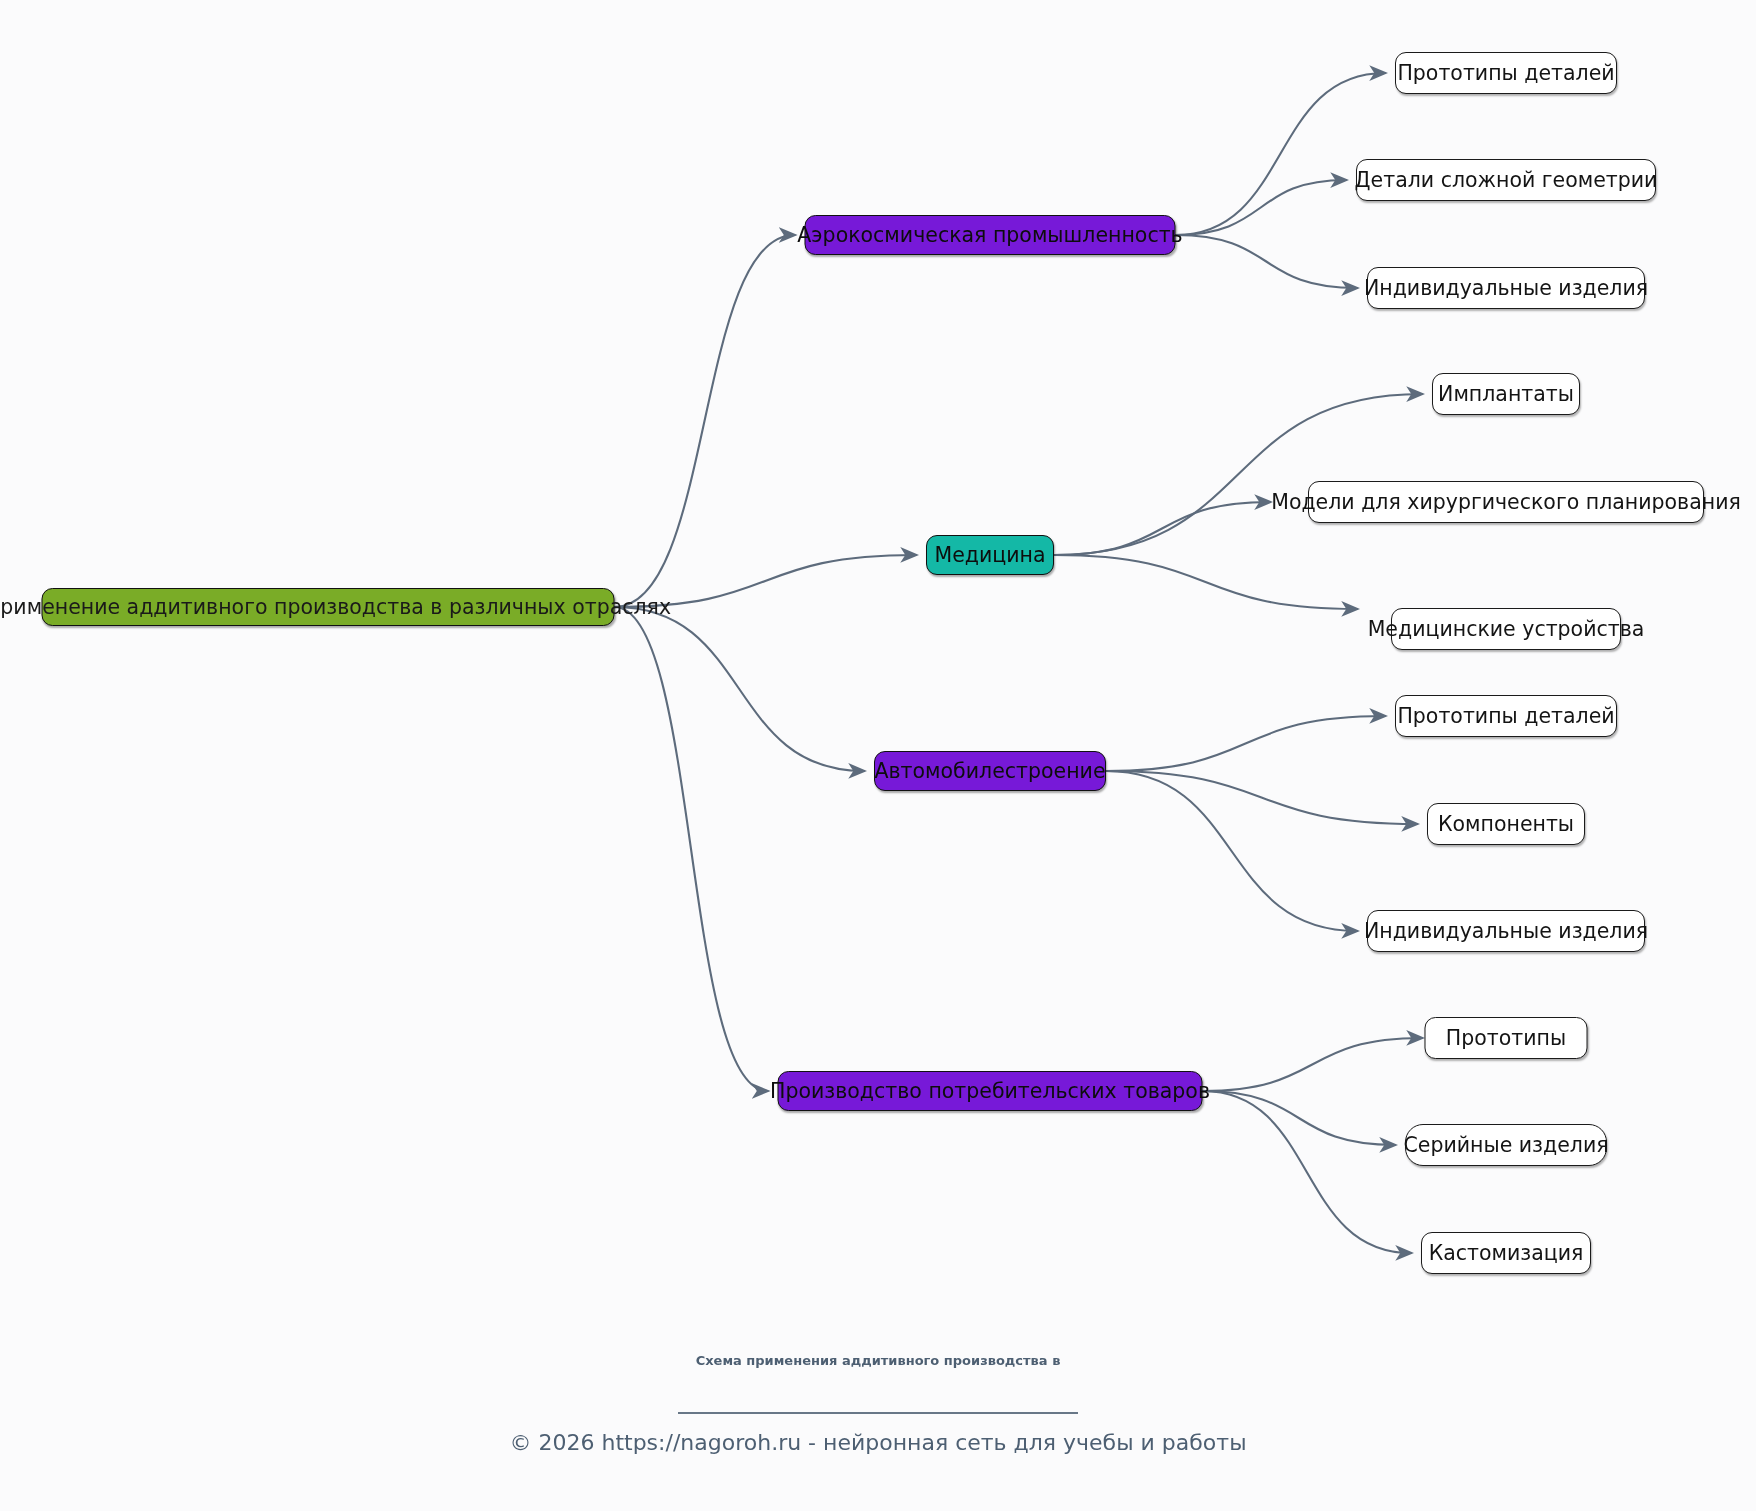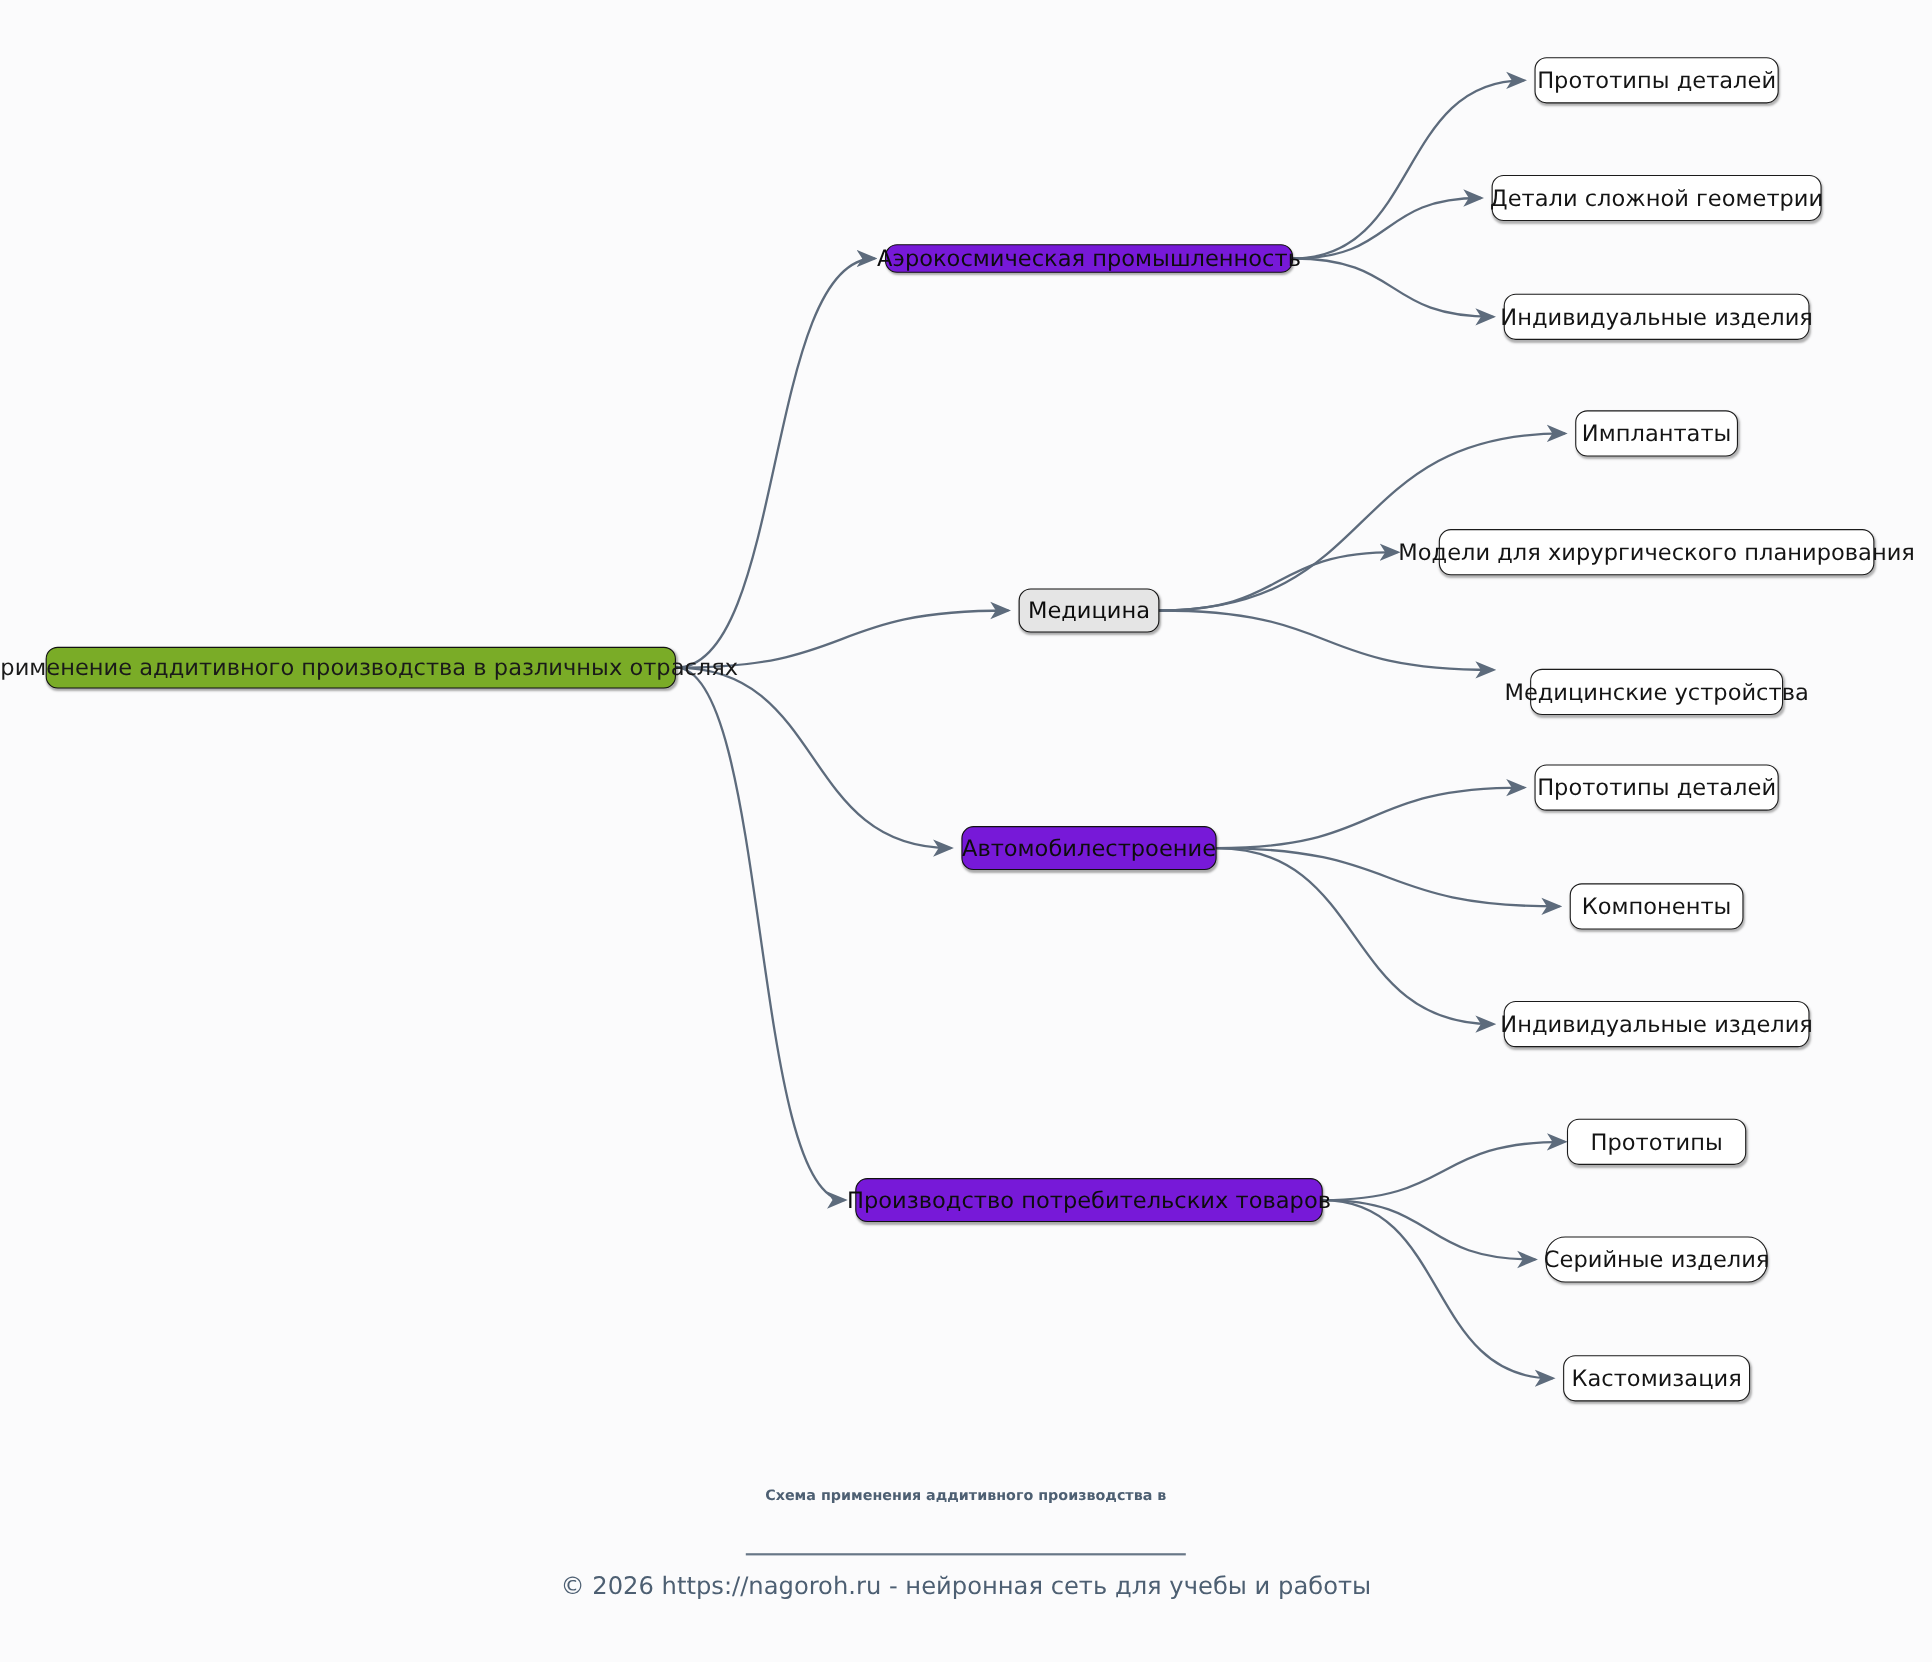--- a/index.html
+++ b/index.html
@@ -127,33 +127,33 @@
         <path d="M1202.5,1091 C1308.375,1091 1289.125,1145 1395,1145" marker-end="url(#arrow)"></path>
         <path d="M1202.5,1091 C1317.175,1091 1296.325,1253 1411,1253" marker-end="url(#arrow)"></path>
       </g>
   </svg>
 
   <div class="node node-root" id="node-root" style="left: 328px; top: 607px; width: 573px; height: 38px; background: rgb(122, 172, 39);">
     <span>Применение аддитивного производства в различных отраслях</span>
   </div>
 
   <div id="node-layer">
-      <div class="node node-branch" id="node-aerospace" style="background: rgb(119, 25, 216); left: 990px; top: 235px; width: 371px; height: 26px;">
+      <div class="node node-branch" id="node-aerospace" style="background: rgb(119, 25, 216); left: 990px; top: 235px; width: 371px; height: 40px;">
         <span>Аэрокосмическая промышленность</span>
       </div>
       <div class="node node-leaf" id="node-aero-proto" style="left: 1506px; top: 73px; width: 222px; height: 42px;">
         <span>Прототипы деталей</span>
       </div>
       <div class="node node-leaf" id="node-aero-geo" style="left: 1506px; top: 180px; width: 300px; height: 42px;">
         <span>Детали сложной геометрии</span>
       </div>
       <div class="node node-leaf" id="node-aero-custom" style="left: 1506px; top: 288px; width: 278px; height: 42px;">
         <span>Индивидуальные изделия</span>
       </div>
-      <div class="node node-branch" id="node-medicine" style="background: #e5e5e5; left: 990px; top: 555px; width: 128px; height: 40px;">
+      <div class="node node-branch" id="node-medicine" style="background: #14b8a6; left: 990px; top: 555px; width: 128px; height: 40px;">
         <span>Медицина</span>
       </div>
       <div class="node node-leaf" id="node-med-implants" style="left: 1506px; top: 394px; width: 148px; height: 42px;">
         <span>Имплантаты</span>
       </div>
       <div class="node node-leaf" id="node-med-models" style="left: 1506px; top: 502px; width: 396px; height: 42px;">
         <span>Модели для хирургического планирования</span>
       </div>
       <div class="node node-leaf" id="node-med-devices" style="left: 1506px; top: 629px; width: 230px; height: 42px;">
         <span>Медицинские устройства</span>

